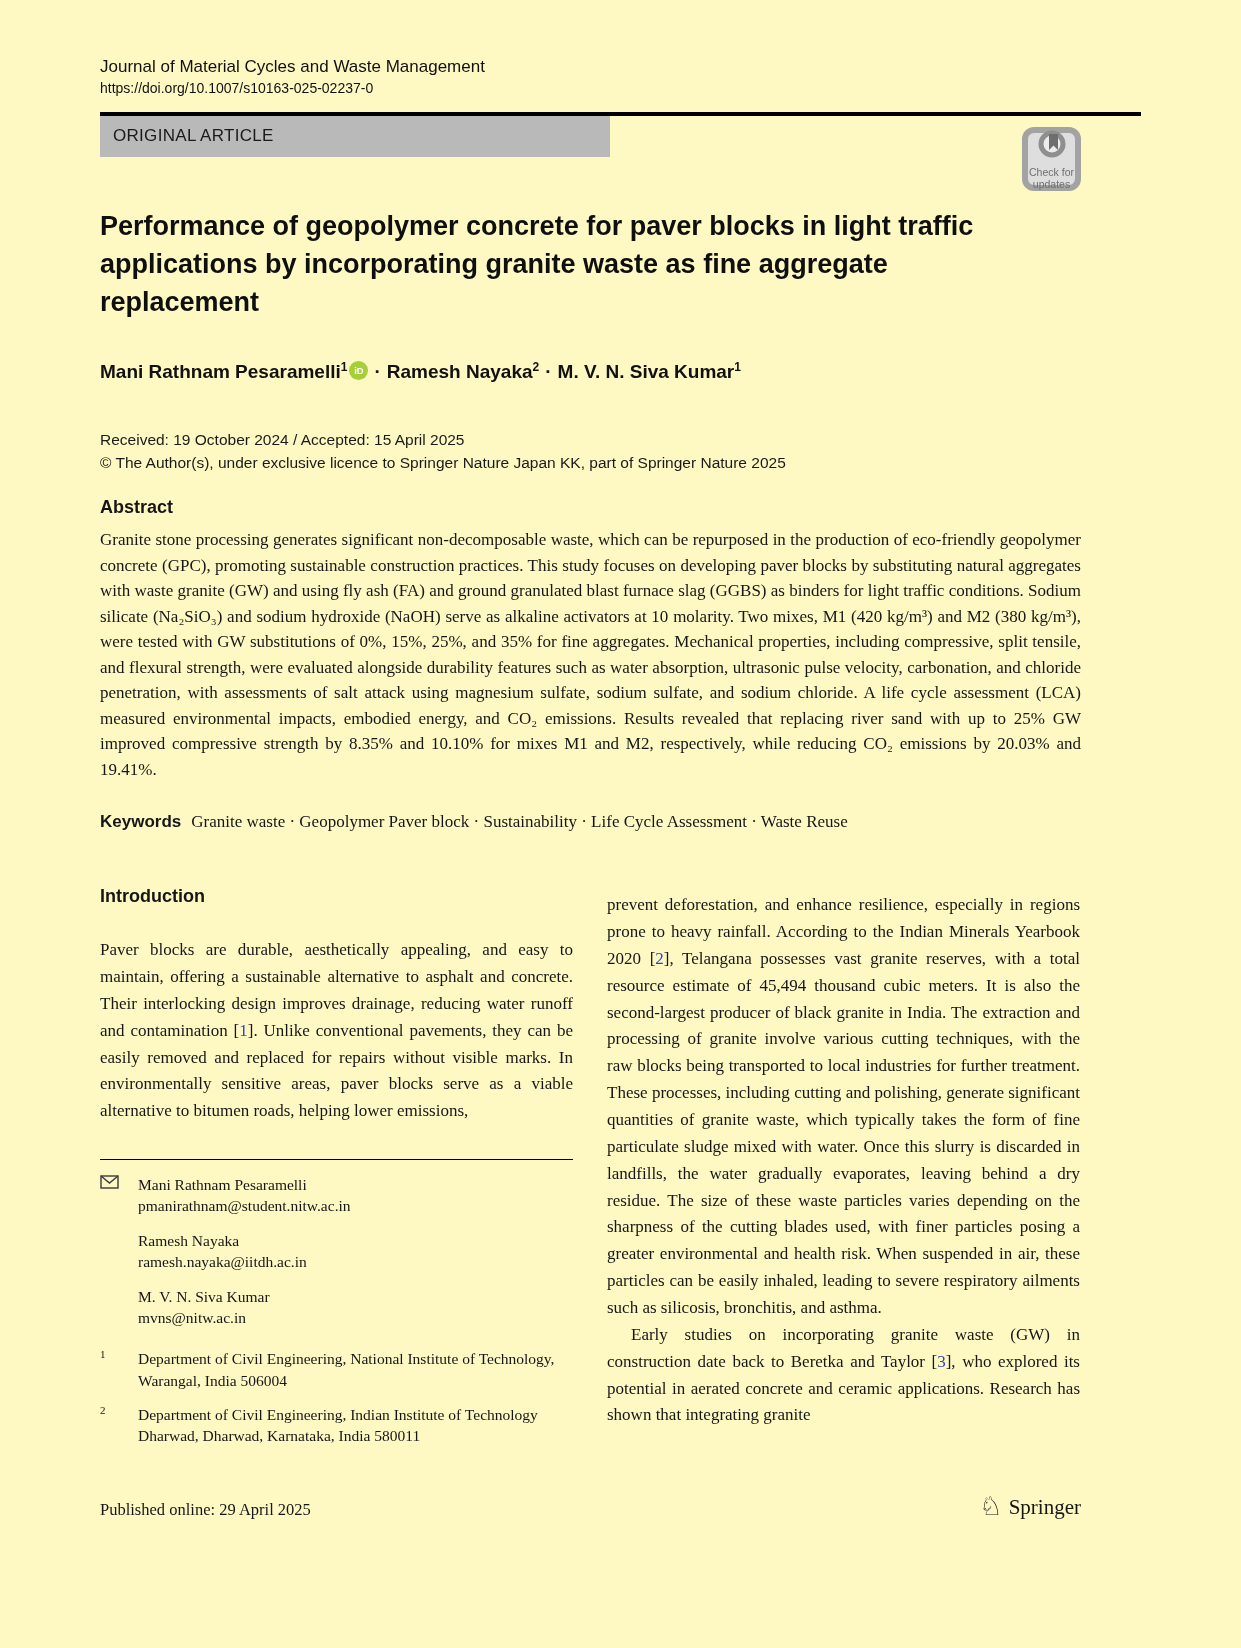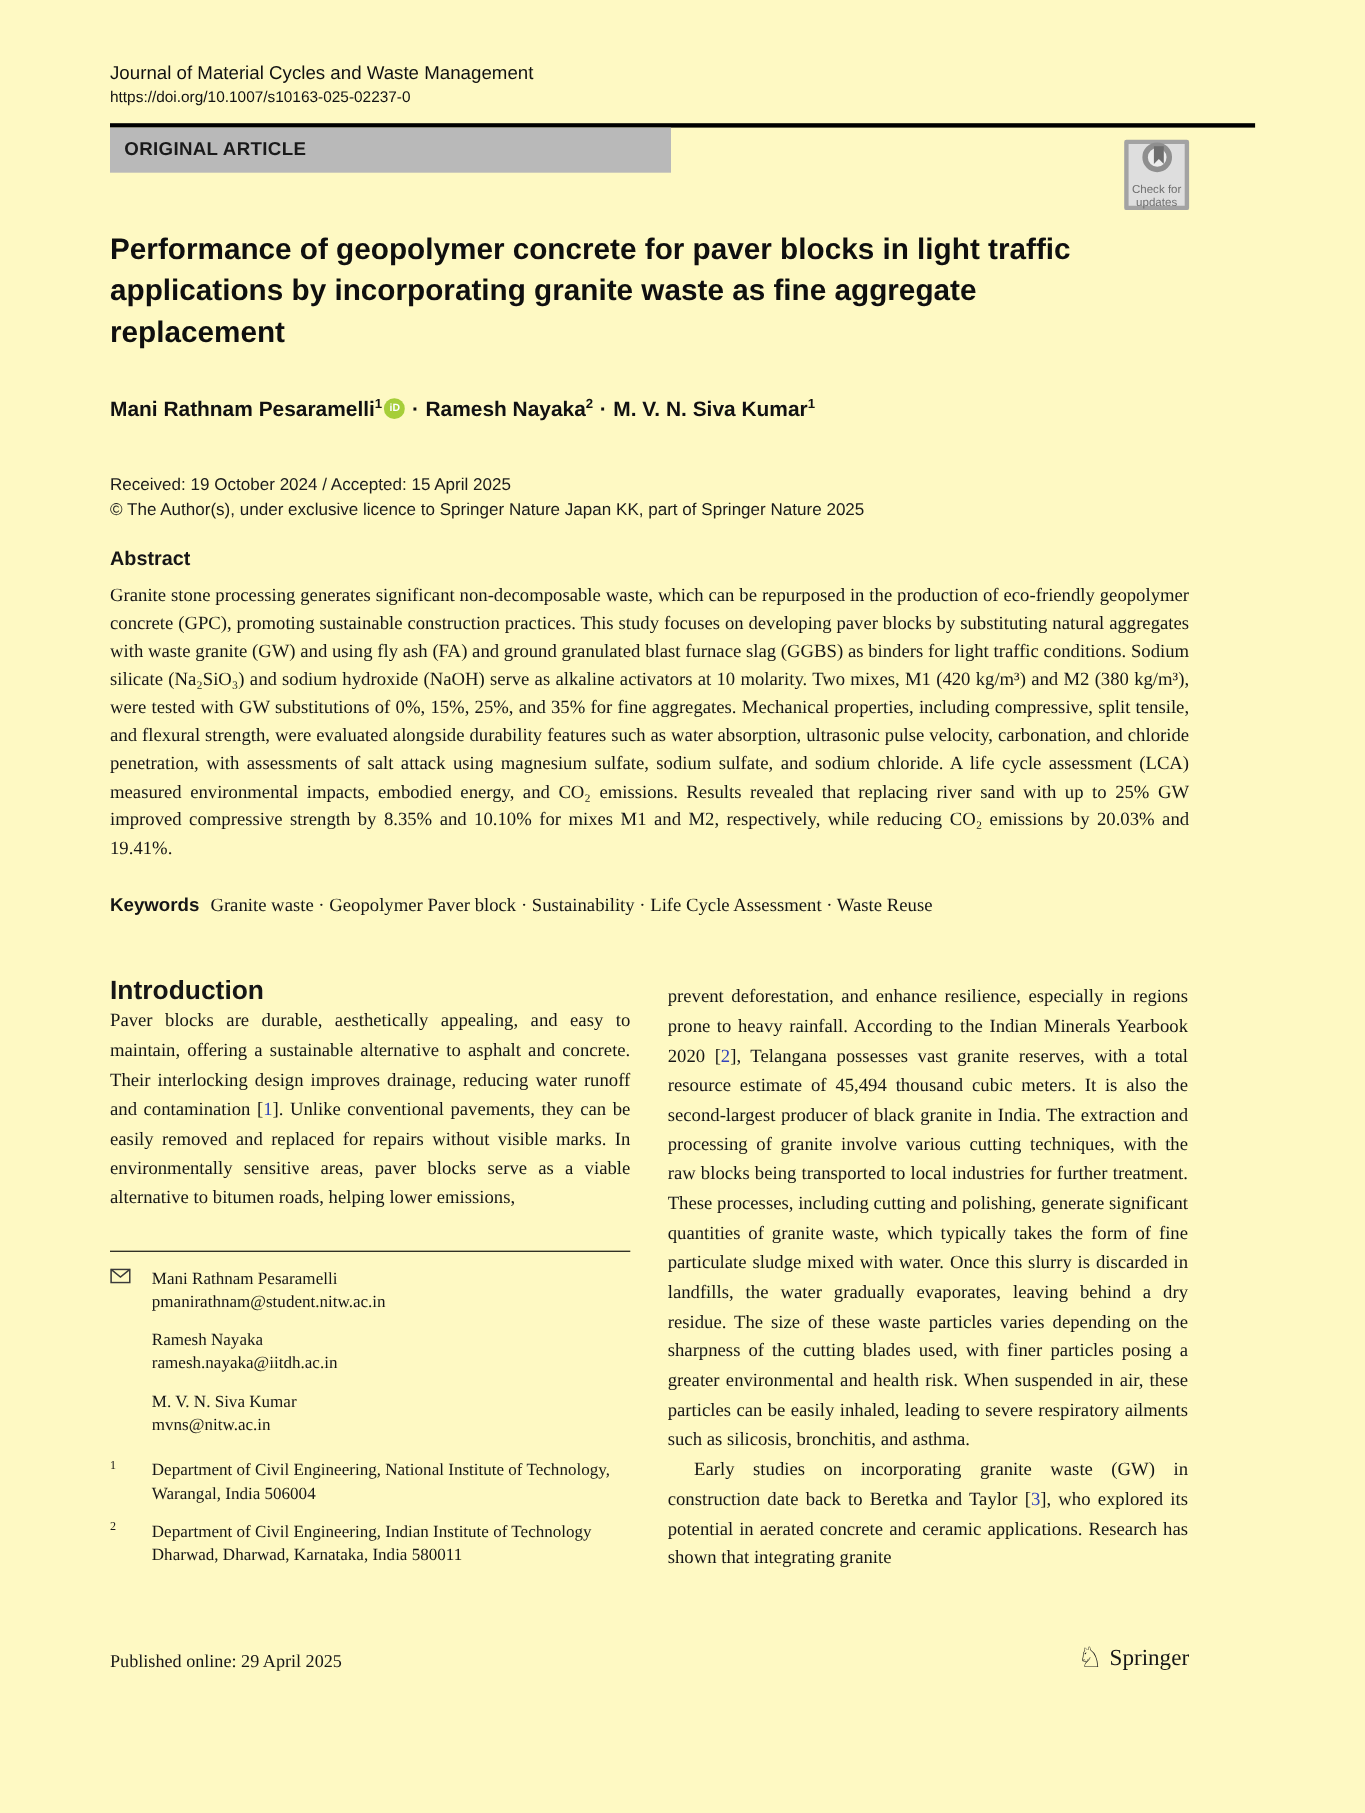--- a/index.html
+++ b/index.html
@@ -13,26 +13,26 @@
 
   
   .journal-name { font-family:"Liberation Sans", sans-serif; font-size:17px; line-height:1.35; color:#111; }
   .doi { font-family:"Liberation Sans", sans-serif; font-size:14px; line-height:1.35; color:#111; cursor:pointer; }
   .rule-row { margin-top:14px; width:1041px; border-top:4px solid #000; position:relative; }
   .banner {
     width:510px; height:41px; background:#b9b9b9; display:flex; align-items:center;
     padding-left:13px;
   }
   .banner span {
-    font-family:"Liberation Sans", sans-serif; font-weight:700; font-size:17px;
+    font-family:"Liberation Sans", sans-serif; font-weight:400; font-size:17px;
     letter-spacing:.3px; color:#1a1a1a;
   }
   .check-badge {
     position:absolute; right:60px; top:11px; width:59px; height:64px;
-    background:#dedede; border:4px solid #a3a3a3; border-radius:2px;
+    background:#dedede; border:6px solid #a3a3a3; border-radius:12px;
     display:flex; flex-direction:column; align-items:center; justify-content:center;
     cursor:pointer;
   }
   .check-badge .txt {
     font-family:"Liberation Sans", sans-serif; font-size:10.5px; line-height:1.15;
     color:#6f6f6f; text-align:center;
   }
 
   
   .title {
@@ -59,21 +59,21 @@
   
   .abstract { margin-top:23px; width:981px; }
   .abstract h2 { font-family:"Liberation Sans", sans-serif; font-size:18px; font-weight:700; margin-bottom:9px; }
   .abstract p { font-size:17px; line-height:1.5; text-align:justify; }
   .keywords { margin-top:30px; font-size:17px; }
   .keywords .kw-label { font-family:"Liberation Sans", sans-serif; font-weight:700; margin-right:10px; }
 
   
   .columns { margin-top:54px; display:flex; width:981px; gap:34px; }
   .col { width:473px; }
-  .intro-heading { font-family:"Liberation Sans", sans-serif; font-size:24px; font-weight:700; }
+  .intro-heading { font-family:"Liberation Sans", sans-serif; font-size:18px; font-weight:700; margin-bottom:30px; }
   .body-par { font-size:17px; line-height:1.58; text-align:justify; }
   .body-par.indent { text-indent:24px; }
   .col-right { padding-top:6px; }
   .ref { color:#3344bb; cursor:pointer; }
 
   
   .footnotes { margin-top:34px; border-top:1.5px solid #000; padding-top:14px; }
   .fn-row { display:flex; margin-bottom:13px; }
   .fn-marker { width:38px; flex:none; padding-top:1px; }
   .fn-marker .aff-num { font-size:11px; vertical-align:top; position:relative; top:-1px; }

